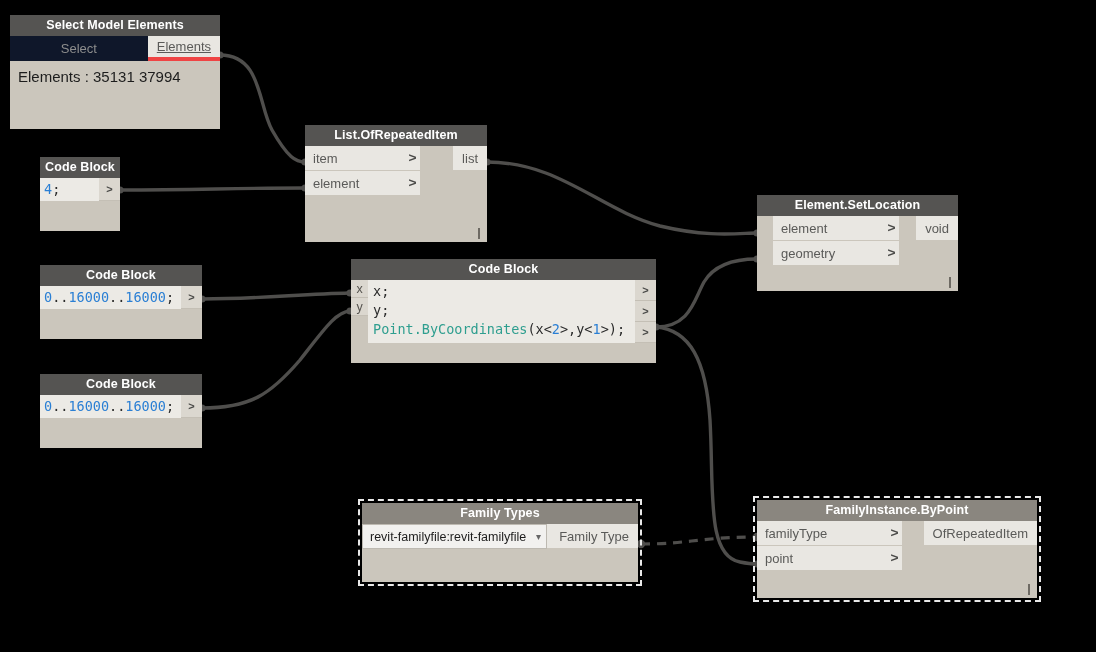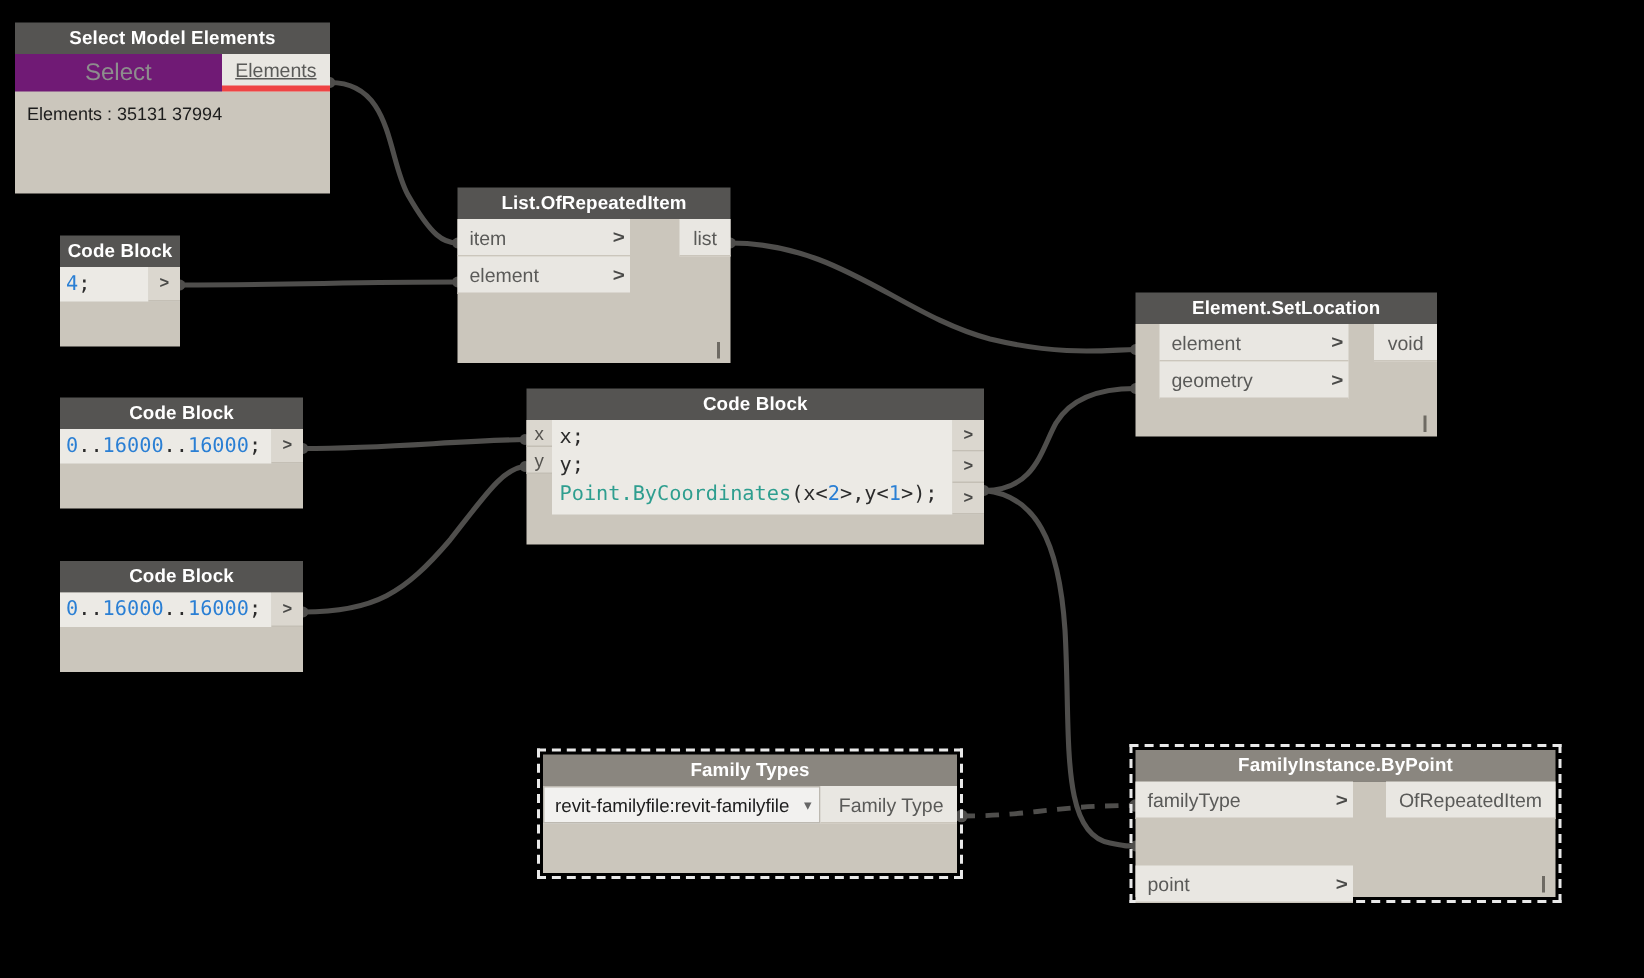--- a/index.html
+++ b/index.html
@@ -50,25 +50,25 @@
     width:21px;background:#dbd7cf;color:#4a4a48;font-size:11px;font-weight:bold;
     display:flex;align-items:center;justify-content:center;
     border-bottom:1px solid #c4bfb5;box-sizing:border-box;
   }
   .num{color:#2a7fd4;}
   .fn{color:#2e9e8f;}
   .cb-editor{background:#eceae5;font-family:"DejaVu Sans Mono", monospace;font-size:13.5px;line-height:19px;color:#2b2b2b;white-space:pre;padding:2px 5px 2px 5px;box-sizing:border-box;}
 
   
   .btn{
-    background:#701a75;color:#8d8d8d;font-size:16px;text-align:center;
+    background:#0f172a;color:#8d8d8d;font-size:13px;text-align:center;
     line-height:25px;height:25px;box-sizing:border-box;flex:1;
   }
   .info{
-    color:#1d1d1d;font-size:12px;padding:7px 0 0 8px;line-height:17px;
+    color:#1d1d1d;font-size:15px;padding:7px 0 0 8px;line-height:17px;
   }
 
   
   .dd{
     background:#f2f1ef;border:1px solid #bdb9b1;box-sizing:border-box;height:25px;
     display:flex;align-items:center;justify-content:space-between;
     padding:0 5px 0 7px;font-size:12.5px;color:#1d1d1d;white-space:nowrap;
   }
   .dd .caret{font-size:10px;color:#666;margin-left:6px;}
 </style>
@@ -237,21 +237,21 @@
         <div class="port out" style="flex:1;border-bottom:1px solid #cbc6bc;">Family Type</div>
       </div>
     </div>
   </div>
 
   <div class="node" style="left:757px;top:500px;width:280px;">
     <div class="sel-wrap"></div>
     <div class="hdr" style="background:#8a867f;">FamilyInstance.ByPoint</div>
     <div class="body" style="height:77px;position:relative;">
       <div class="ports">
-        <div class="in-col" style="width:145px;gap:31px;">
+        <div class="in-col" style="width:145px;">
           <div class="port in">
             <span>familyType</span>
             <span class="chev">&gt;</span>
           </div>
           <div class="port in">
             <span>point</span>
             <span class="chev">&gt;</span>
           </div>
         </div>
         <div class="out-col">

